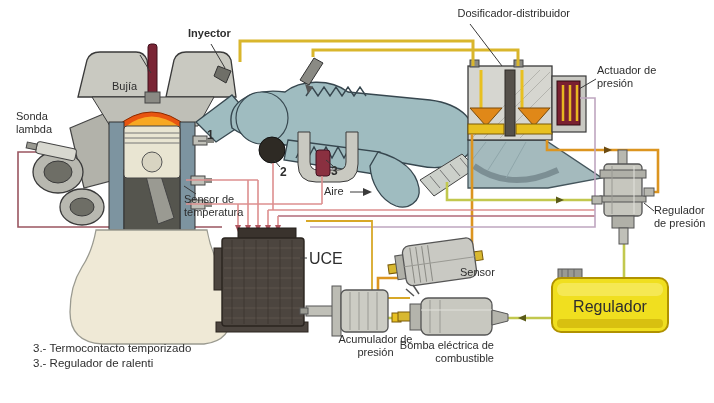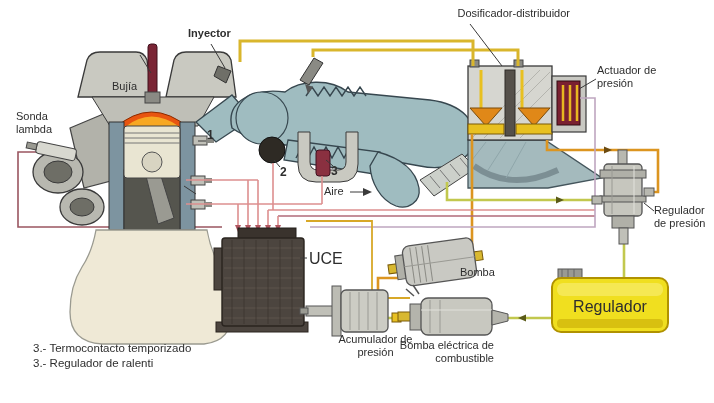--- a/index.html
+++ b/index.html
@@ -281,24 +281,25 @@
     <path d="M350,192 L363,192"></path>
   </g>
   <polygon points="363,188 372,192 363,196" fill="#3a3a3a"></polygon>
 </svg>
 
   <div class="lbl" style="left:112px;top:40px;width:50px;margin-top:40px;">Bujía</div>
   <div class="lbl" style="left:188px;top:27px;width:60px;font-weight:bold;">Inyector</div>
   <div class="lbl" style="left:420px;top:7px;width:150px;text-align:right;">Dosificador-distribuidor</div>
   <div class="lbl" style="left:16px;top:110px;width:52px;">Sonda lambda</div>
   <div class="lbl" style="left:597px;top:64px;width:66px;">Actuador de presión</div>
+  <div class="lbl" style="left:184px;top:193px;width:78px;">Sensor de temperatura</div>
   <div class="lbl" style="left:324px;top:185px;width:32px;">Aire</div>
   <div class="lbl big" style="left:309px;top:250px;width:40px;">UCE</div>
   <div class="lbl" style="left:654px;top:204px;width:62px;">Regulador de presión</div>
-  <div class="lbl" style="left:460px;top:266px;width:40px;">Bomba</div>
+  <div class="lbl" style="left:460px;top:266px;width:40px;">Sensor</div>
   <div class="lbl big center" style="left:560px;top:298px;width:100px;">Regulador</div>
   <div class="lbl center" style="left:333px;top:333px;width:85px;">Acumulador de presión</div>
   <div class="lbl center" style="left:374px;top:339px;width:120px;text-align:right;">Bomba eléctrica de combustible</div>
 
   <div class="callout" style="left:207px;top:128px;">1</div>
   <div class="callout" style="left:280px;top:165px;">2</div>
   <div class="callout" style="left:331px;top:164px;">3</div>
 
   <div class="legend">
     <div>3.- Termocontacto temporizado</div>

